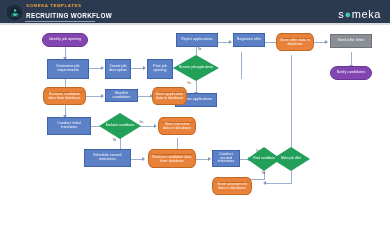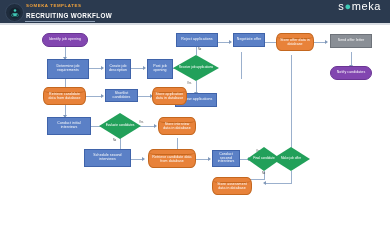--- a/index.html
+++ b/index.html
@@ -31,21 +31,21 @@
   }
   .brand-title{
     position:absolute;left:26px;top:12px;
     font-size:6.3px;letter-spacing:.35px;font-weight:bold;color:#ffffff;
     white-space:nowrap;
   }
   .brand-title-underline{
     position:absolute;left:25px;top:21px;width:70px;height:1px;background:#8fa0b5;
   }
   .someka-logo{
-    position:absolute;right:9px;top:0;
+    position:absolute;right:9px;top:8px;
     font-size:11px;letter-spacing:.6px;color:#ffffff;white-space:nowrap;
   }
   .someka-logo .dot{color:#3fc7b4;}
 
   
   .canvas{position:absolute;left:0;top:25px;width:390px;height:175px;background:#ffffff;}
 
   
   .edge{position:absolute;background:#9bb0cd;}
   .edge.h{height:1px;}

